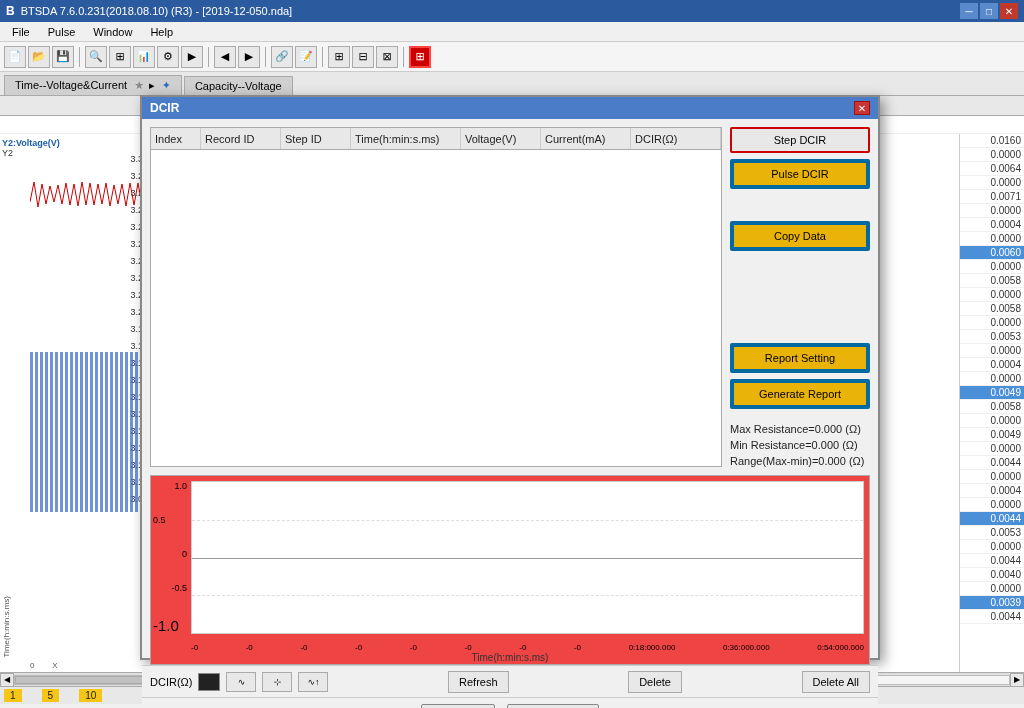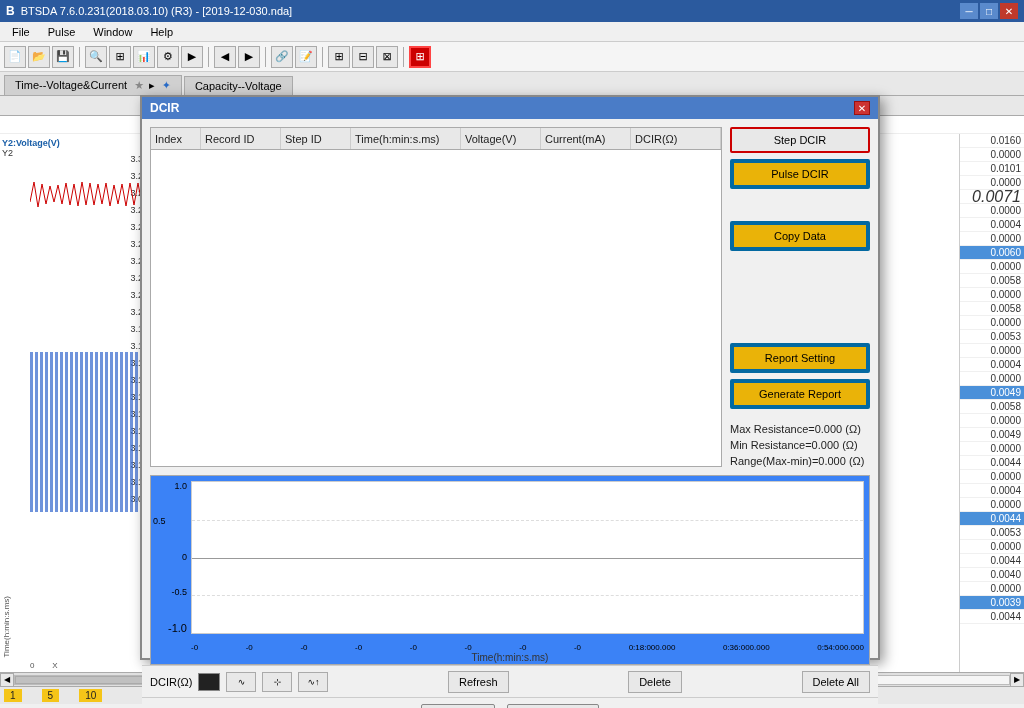--- a/index.html
+++ b/index.html
@@ -288,21 +288,21 @@
       background: #f5c518;
       cursor: pointer;
     }
   </style>
 </head>
 <body>
 
 <div class="title-bar">
   <div class="title-bar-left">
     <span style="font-weight:bold;font-size:12px;">B</span>
-    <span>BTSDA 7.6.0.231(2018.03.10) (R3) - [2019-12-030.nda]</span>
+    <span>BTSDA 7.6.0.231(2018.08.10) (R3) - [2019-12-050.nda]</span>
   </div>
   <div class="title-bar-controls">
     <button class="title-bar-btn">─</button>
     <button class="title-bar-btn">□</button>
     <button class="title-bar-btn close">✕</button>
   </div>
 </div>
 
 <div class="menu-bar">
   <span class="menu-item">File</span>
@@ -448,23 +448,23 @@
 
   <div style="flex:1;background:#f5f5f5;overflow:hidden;position:relative;">
 
     <div style="background:white;width:100%;height:100%;"></div>
   </div>
 
   <div style="width:65px;background:white;border-left:1px solid #ccc;overflow:hidden;">
     <div id="right-col-container">
         <div style="height: 14px; display: flex; align-items: center; justify-content: flex-end; padding-right: 3px; font-size: 10px; border-bottom: 1px solid rgb(240, 240, 240); color: rgb(51, 51, 51);">0.0160</div>
         <div style="height: 14px; display: flex; align-items: center; justify-content: flex-end; padding-right: 3px; font-size: 10px; border-bottom: 1px solid rgb(240, 240, 240); color: rgb(51, 51, 51);">0.0000</div>
-        <div style="height: 14px; display: flex; align-items: center; justify-content: flex-end; padding-right: 3px; font-size: 10px; border-bottom: 1px solid rgb(240, 240, 240); color: rgb(51, 51, 51);">0.0101</div>
-        <div style="height: 14px; display: flex; align-items: center; justify-content: flex-end; padding-right: 3px; font-size: 10px; border-bottom: 1px solid rgb(240, 240, 240); color: rgb(51, 51, 51);">0.0000</div>
-        <div style="height: 14px; display: flex; align-items: center; justify-content: flex-end; padding-right: 3px; font-size: 16px; border-bottom: 1px solid rgb(240, 240, 240); color: rgb(51, 51, 51); font-style: italic;">0.0071</div>
+        <div style="height: 14px; display: flex; align-items: center; justify-content: flex-end; padding-right: 3px; font-size: 10px; border-bottom: 1px solid rgb(240, 240, 240); color: rgb(51, 51, 51);">0.0064</div>
+        <div style="height: 14px; display: flex; align-items: center; justify-content: flex-end; padding-right: 3px; font-size: 10px; border-bottom: 1px solid rgb(240, 240, 240); color: rgb(51, 51, 51);">0.0000</div>
+        <div style="height: 14px; display: flex; align-items: center; justify-content: flex-end; padding-right: 3px; font-size: 10px; border-bottom: 1px solid rgb(240, 240, 240); color: rgb(51, 51, 51);">0.0071</div>
         <div style="height: 14px; display: flex; align-items: center; justify-content: flex-end; padding-right: 3px; font-size: 10px; border-bottom: 1px solid rgb(240, 240, 240); color: rgb(51, 51, 51);">0.0000</div>
         <div style="height: 14px; display: flex; align-items: center; justify-content: flex-end; padding-right: 3px; font-size: 10px; border-bottom: 1px solid rgb(240, 240, 240); color: rgb(51, 51, 51);">0.0004</div>
         <div style="height: 14px; display: flex; align-items: center; justify-content: flex-end; padding-right: 3px; font-size: 10px; border-bottom: 1px solid rgb(240, 240, 240); color: rgb(51, 51, 51);">0.0000</div>
         <div style="height: 14px; display: flex; align-items: center; justify-content: flex-end; padding-right: 3px; font-size: 10px; border-bottom: 1px solid rgb(240, 240, 240); background: rgb(74, 144, 217); color: white;">0.0060</div>
         <div style="height: 14px; display: flex; align-items: center; justify-content: flex-end; padding-right: 3px; font-size: 10px; border-bottom: 1px solid rgb(240, 240, 240); color: rgb(51, 51, 51);">0.0000</div>
         <div style="height: 14px; display: flex; align-items: center; justify-content: flex-end; padding-right: 3px; font-size: 10px; border-bottom: 1px solid rgb(240, 240, 240); color: rgb(51, 51, 51);">0.0058</div>
         <div style="height: 14px; display: flex; align-items: center; justify-content: flex-end; padding-right: 3px; font-size: 10px; border-bottom: 1px solid rgb(240, 240, 240); color: rgb(51, 51, 51);">0.0000</div>
         <div style="height: 14px; display: flex; align-items: center; justify-content: flex-end; padding-right: 3px; font-size: 10px; border-bottom: 1px solid rgb(240, 240, 240); color: rgb(51, 51, 51);">0.0058</div>
         <div style="height: 14px; display: flex; align-items: center; justify-content: flex-end; padding-right: 3px; font-size: 10px; border-bottom: 1px solid rgb(240, 240, 240); color: rgb(51, 51, 51);">0.0000</div>
         <div style="height: 14px; display: flex; align-items: center; justify-content: flex-end; padding-right: 3px; font-size: 10px; border-bottom: 1px solid rgb(240, 240, 240); color: rgb(51, 51, 51);">0.0053</div>
@@ -543,28 +543,28 @@
         <button class="panel-btn">Generate Report</button>
 
         <div class="stats-section">
           <div>Max Resistance=0.000 (Ω)</div>
           <div>Min Resistance=0.000 (Ω)</div>
           <div>Range(Max-min)=0.000 (Ω)</div>
         </div>
       </div>
     </div>
 
-    <div style="margin:0 8px 0 8px;border:1px solid #aaa;background:#3b82f6;height:190px;position:relative;flex-shrink:0;">
+    <div style="margin:0 8px 0 8px;border:1px solid #aaa;background:#ef4444;height:190px;position:relative;flex-shrink:0;">
 
       <div style="position:absolute;left:0;top:5px;bottom:30px;width:38px;display:flex;flex-direction:column;justify-content:space-between;padding:0 2px;">
         <span style="font-size:9px;text-align:right;display:block;">1.0</span>
         <span style="font-size:9px;text-align:left;display:block;">0.5</span>
         <span style="font-size:9px;text-align:right;display:block;">0</span>
         <span style="font-size:9px;text-align:right;display:block;">-0.5</span>
-        <span style="font-size:11px;text-align:right;display:block;">-1.0</span>
+        <span style="font-size:15px;text-align:left;display:block;">-1.0</span>
       </div>
 
       <div style="position:absolute;left:40px;right:5px;top:5px;bottom:30px;background:white;border:1px solid #ccc;">
 
         <div style="position:absolute;top:25%;left:0;right:0;border-top:1px dashed #ddd;"></div>
         <div style="position:absolute;top:50%;left:0;right:0;border-top:1px dashed #ccc;"></div>
         <div style="position:absolute;top:75%;left:0;right:0;border-top:1px dashed #ddd;"></div>
 
         <div style="position:absolute;top:50%;left:0;right:0;border-top:1px solid #999;"></div>
       </div>

